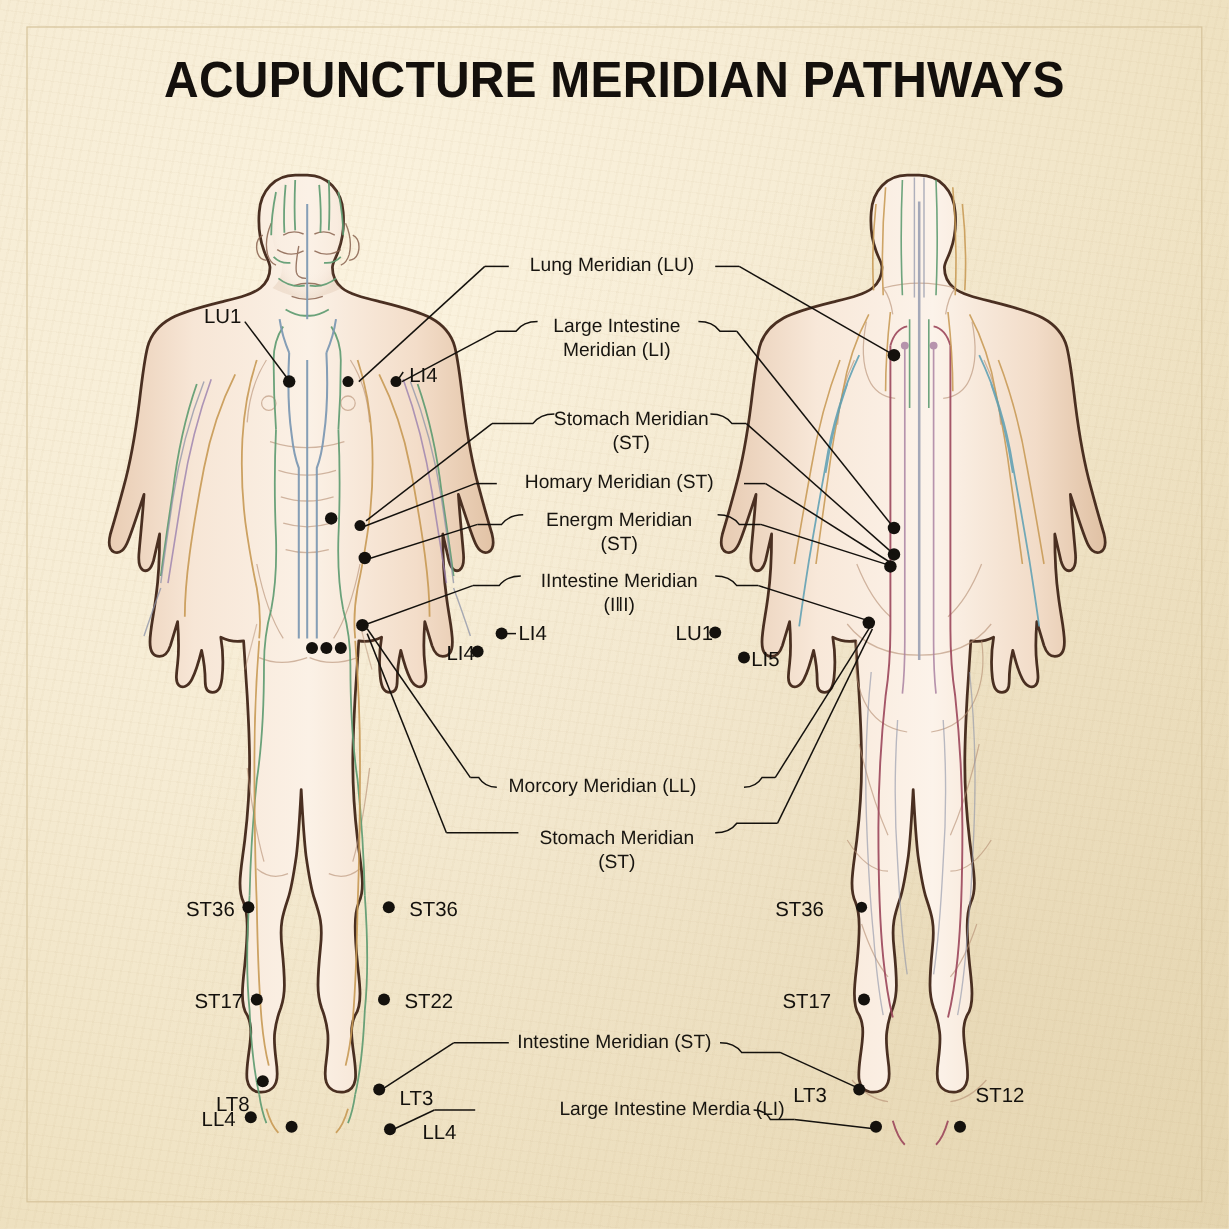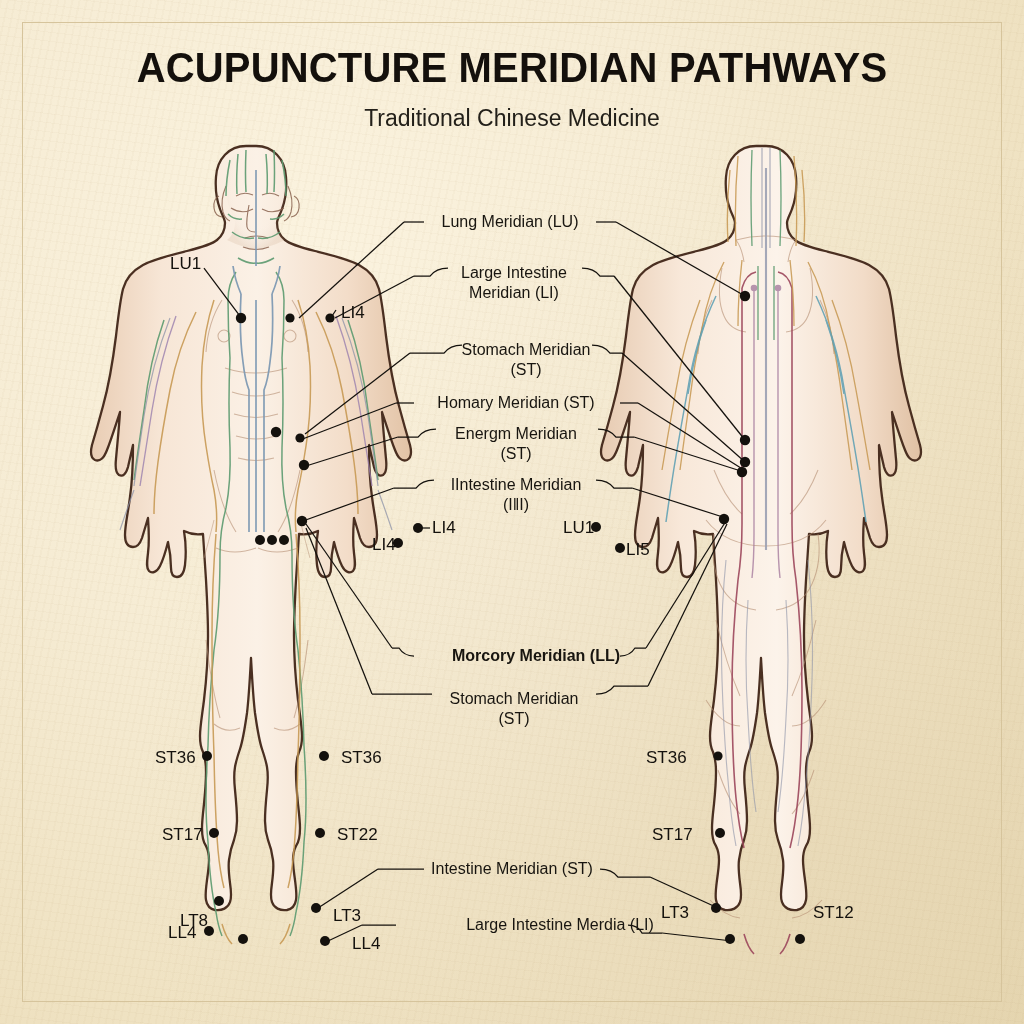--- a/index.html
+++ b/index.html
@@ -42,21 +42,20 @@
   .lbl.ctr{text-align:center;transform:translateX(-50%);}
   .pt-lbl{position:absolute;font-size:17px;color:#14110d;white-space:nowrap;}
 </style>
 </head>
 <body>
 
 <div id="poster">
   <div class="frame"></div>
 
   <div class="title">ACUPUNCTURE MERIDIAN PATHWAYS</div>
-  <div class="subtitle">Traditional Chinese Medicine</div>
 
   <svg class="art" viewBox="0 0 1024 1024">
     <defs>
       <linearGradient id="skin" x1="0" y1="0" x2="1" y2="0">
         <stop offset="0%" stop-color="#e9cdb4"></stop>
         <stop offset="22%" stop-color="#f7e6d6"></stop>
         <stop offset="52%" stop-color="#fbf1e6"></stop>
         <stop offset="80%" stop-color="#f3ddc9"></stop>
         <stop offset="100%" stop-color="#e2c3a6"></stop>
       </linearGradient>
@@ -391,21 +390,21 @@
     </g>
   </svg>
 
   <div>
     <div class="lbl ctr" style="left:510px;top:212px;">Lung Meridian (LU)</div>
     <div class="lbl ctr" style="left:514px;top:263px;"><span>Large Intestine</span><br><span>Meridian (LI)</span></div>
     <div class="lbl ctr" style="left:526px;top:340px;"><span>Stomach Meridian</span><br><span>(ST)</span></div>
     <div class="lbl ctr" style="left:516px;top:393px;">Homary Meridian (ST)</div>
     <div class="lbl ctr" style="left:516px;top:424px;"><span>Energm Meridian</span><br><span>(ST)</span></div>
     <div class="lbl ctr" style="left:516px;top:475px;"><span>IIntestine Meridian</span><br><span>(I‖I)</span></div>
-    <div class="lbl ctr" style="left:536px;top:646px;font-weight:bold;">Morcory Meridian (LL)</div>
+    <div class="lbl ctr" style="left:502px;top:646px;">Morcory Meridian (LL)</div>
     <div class="lbl ctr" style="left:514px;top:689px;"><span>Stomach Meridian</span><br><span>(ST)</span></div>
     <div class="lbl ctr" style="left:512px;top:859px;">Intestine Meridian (ST)</div>
     <div class="lbl ctr" style="left:512px;top:915px;margin-left:48px;">Large Intestine Merdia (LI)</div>
   </div>
 
   <div>
     <div class="pt-lbl" style="left:170px;top:254px;">LU1</div>
     <div class="pt-lbl" style="left:341px;top:303px;">LI4</div>
     <div class="pt-lbl" style="left:432px;top:518px;">LI4</div>
     <div class="pt-lbl" style="left:372px;top:535px;">LI4</div>

